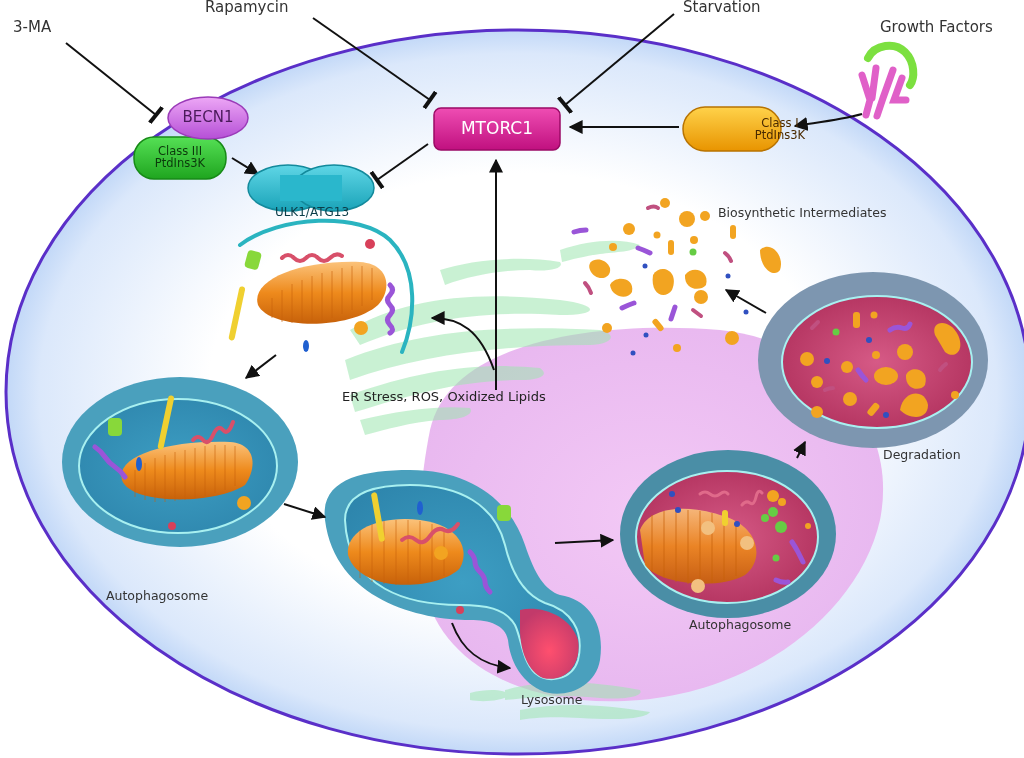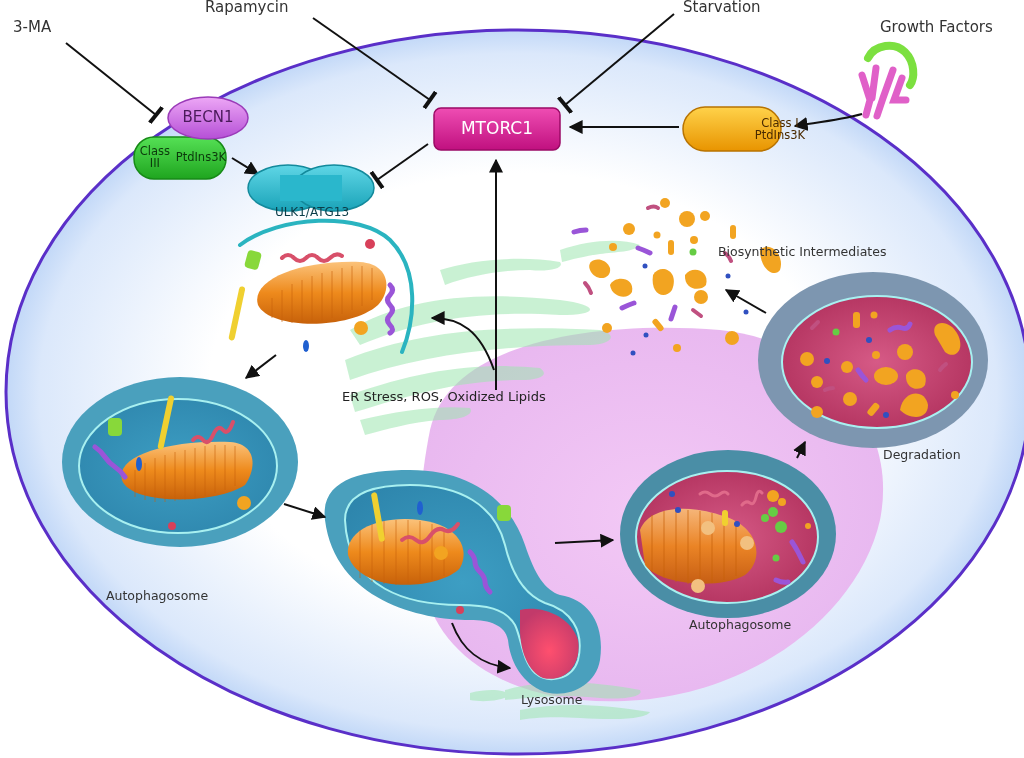--- a/index.html
+++ b/index.html
@@ -316,30 +316,30 @@
   </g>
 </svg>
 
 
 <div class="lbl ext" style="left:13px;top:18px;">3-MA</div>
 <div class="lbl ext" style="left:205px;top:-2px;">Rapamycin</div>
 <div class="lbl ext" style="left:683px;top:-2px;">Starvation</div>
 <div class="lbl ext" style="left:880px;top:18px;">Growth Factors</div>
 
 <div class="box" style="left:168px;top:108px;width:80px;height:20px;font-size:15px;color:#4a1a5a;">BECN1</div>
-<div class="box" style="left:134px;top:139px;width:92px;height:36px;font-size:11.5px;color:#0c3a0c;">
+<div class="box" style="left:134px;top:139px;width:92px;height:36px;font-size:11.5px;color:#0c3a0c;flex-direction:column;">
   <span>Class III</span>
   <span>PtdIns3K</span>
 </div>
 <div class="box" style="left:434px;top:108px;width:126px;height:42px;font-size:17px;color:#ffffff;">MTORC1</div>
 <div class="box" style="left:683px;top:109px;width:98px;height:40px;font-size:11.5px;color:#4a2a00;flex-direction:column;padding-left:48px;">
   <span>Class I</span>
   <span>PtdIns3K</span>
 </div>
 <div class="box" style="left:250px;top:178px;width:124px;height:20px;font-size:12px;color:#0b3c48;margin-top:24px;">ULK1/ATG13</div>
 
 <div class="lbl" style="left:342px;top:389px;font-size:13px;color:#222;">ER Stress, ROS, Oxidized Lipids</div>
-<div class="lbl" style="left:718px;top:205px;font-size:12.5px;color:#333;margin-top:39px;">Biosynthetic Intermediates</div>
+<div class="lbl" style="left:718px;top:205px;font-size:12.5px;color:#333;">Biosynthetic Intermediates</div>
 <div class="lbl org" style="left:106px;top:562px;margin-top:26px;">Autophagosome</div>
 <div class="lbl org" style="left:521px;top:692px;">Lysosome</div>
 <div class="lbl org" style="left:689px;top:617px;">Autophagosome</div>
 <div class="lbl org" style="left:883px;top:447px;">Degradation</div>
 </div>
 
 </body></html>

